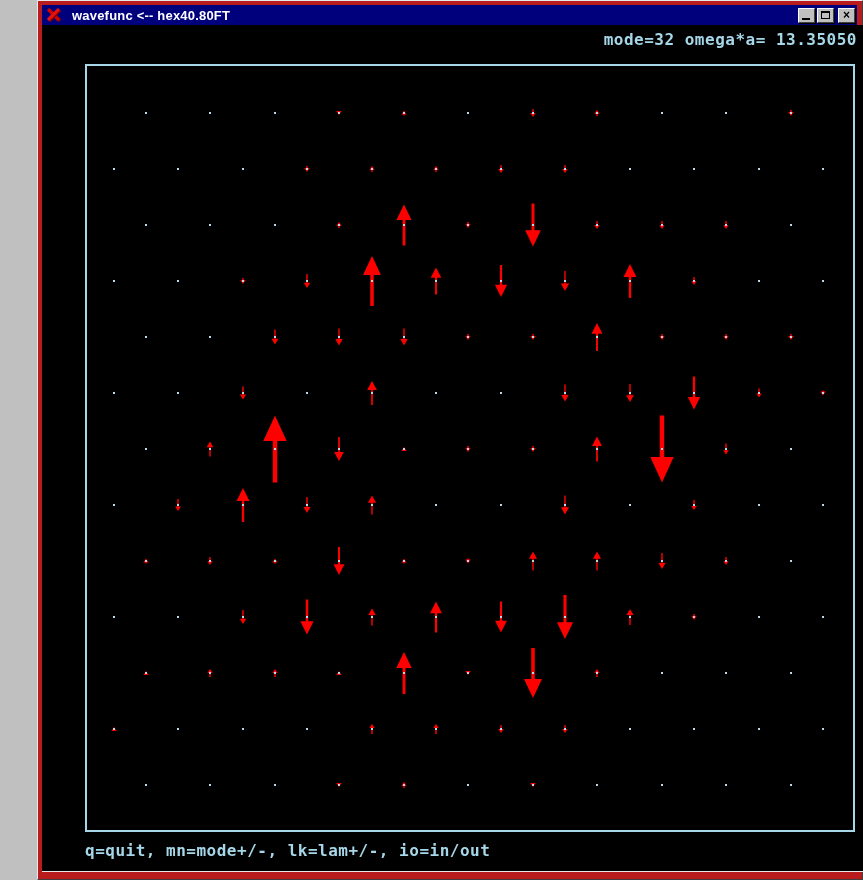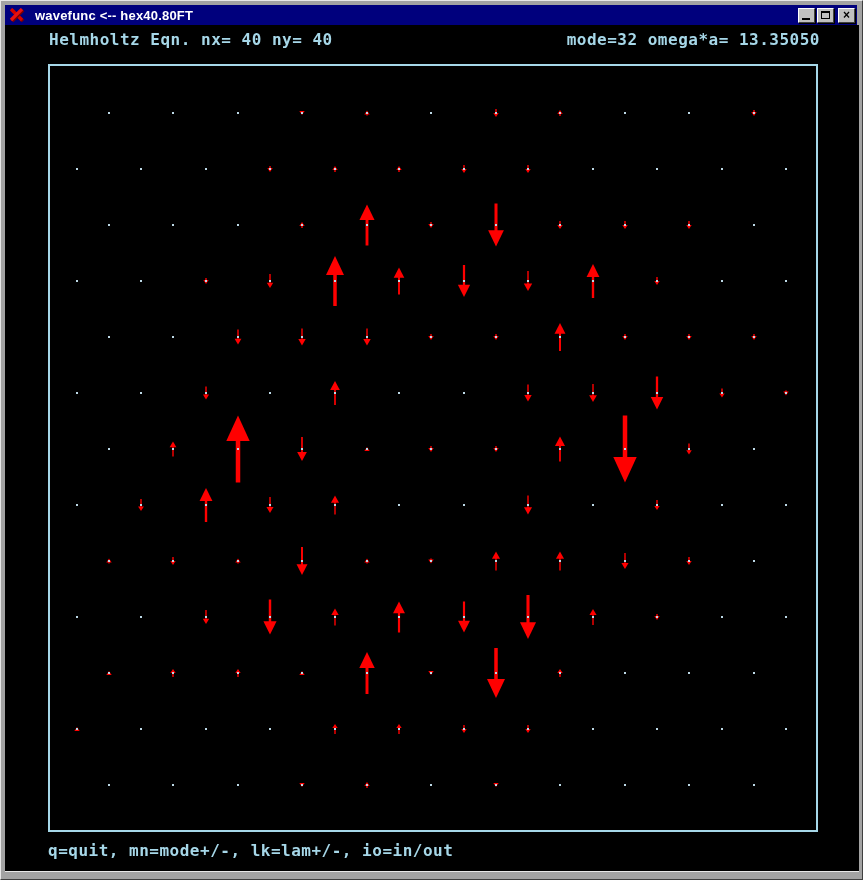--- a/index.html
+++ b/index.html
@@ -5,25 +5,26 @@
   * { box-sizing: border-box; }
   html,body { margin:0; padding:0; }
   body {
     width:863px; height:880px; overflow:hidden;
     background:#C0C0C0;
     font-family:"Liberation Sans", sans-serif;
     position:relative;
   }
   .window-frame {
     position:absolute; inset:0;
-    background:#a3a3a3;
+    background:#b91c1c;
     border-top:1px solid #E8E8E8;
     border-left:1px solid #E8E8E8;
     border-right:1px solid #404040;
     border-bottom:1px solid #404040;
+    margin-left:37px;
   }
   .titlebar {
     position:absolute; left:4px; top:4px; right:5px; height:20px;
     background:var(--titlebar,#00007D);
     display:flex; align-items:center;
   }
   .x-logo { position:absolute; left:4px; top:3px; width:16px; height:14px; }
   .title-text {
     position:absolute; left:30px; top:3px;
     color:#FFFFFF; font-size:13px; font-weight:bold;
@@ -88,21 +89,20 @@
       <div class="tb-btn">
           <span class="glyph-max"></span>
         </div>
       <div class="tb-btn close">
           <span class="glyph-close">×</span>
         </div>
     </div>
   </div>
 
   <div class="content">
-    <div class="mono header-left">Helmholtz Eqn. nx= 40 ny= 40</div>
     <div class="mono header-right">mode=32 omega*a= 13.35050</div>
 
     <div class="plot-box">
       <svg width="770" height="768" viewBox="47 63 770 768">
           <g>
             <line x1="301" x2="301" y1="110" y2="111.2" stroke="#FF0000" stroke-width="1.4"></line>
             <polygon points="301,114 298.32,110 303.68,110" fill="#FF0000"></polygon>
             <line x1="366" x2="366" y1="114.5" y2="112.3" stroke="#FF0000" stroke-width="1.4"></line>
             <polygon points="366,109.5 363.32,113.5 368.68,113.5" fill="#FF0000"></polygon>
             <line x1="495" x2="495" y1="108" y2="113.2" stroke="#FF0000" stroke-width="1.4"></line>

